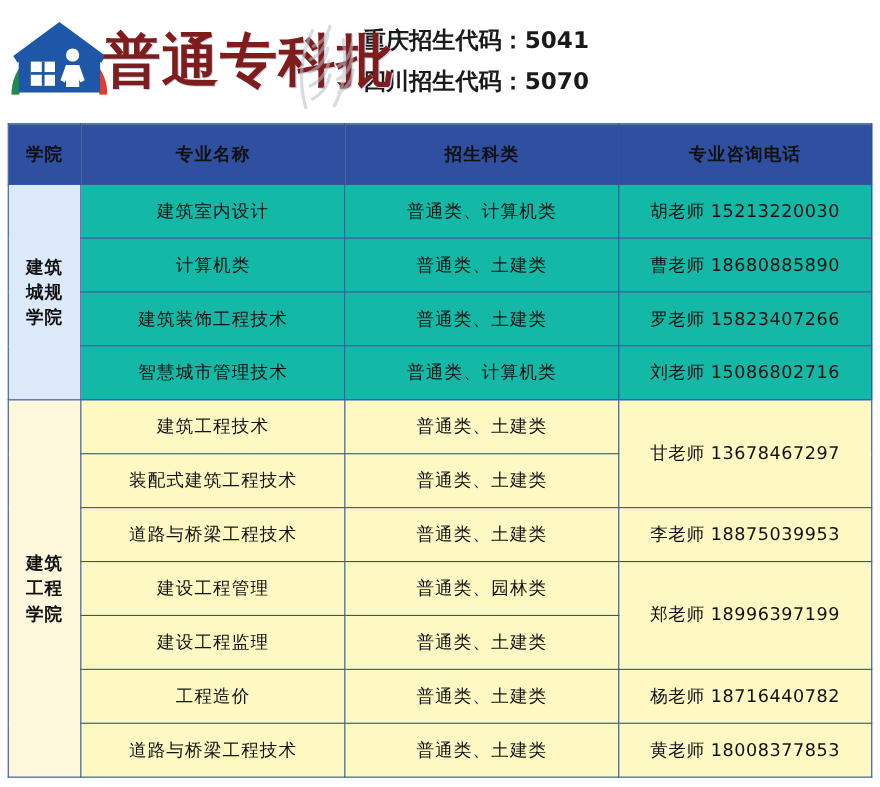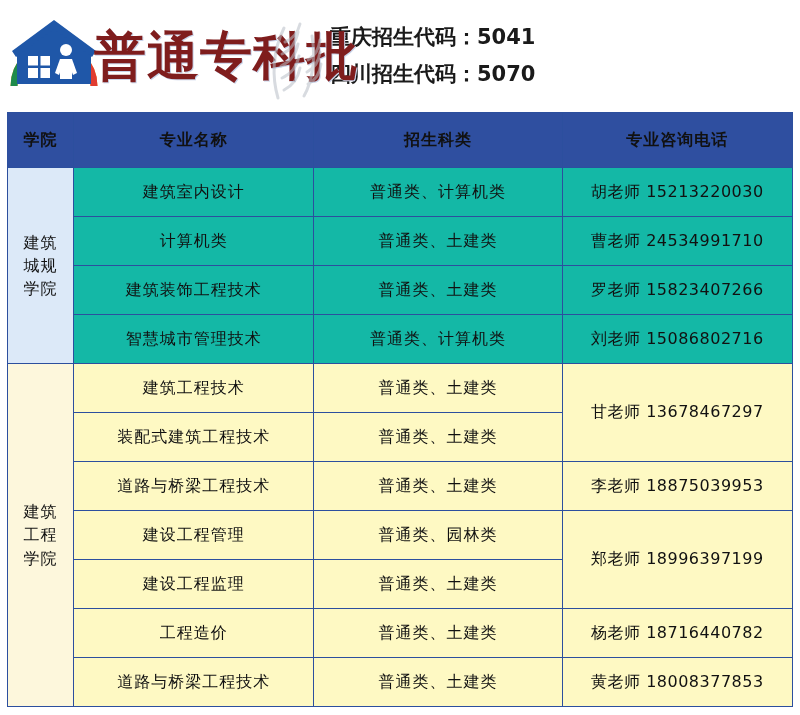--- a/index.html
+++ b/index.html
@@ -102,21 +102,21 @@
     letter-spacing: 1px;
   }
   .col-college { width: 66px; }
   .col-major   { width: 240px; }
   .col-subject { width: 248px; }
   .col-phone   { width: 230px; }
 
   td.college-cell {
     font-size: 16px;
     line-height: 1.45;
-    font-weight: normal;
+    font-weight: bold;
     letter-spacing: 1px;
   }
   tbody tr { height: 49px; }
 
   
   .gA td { background: #14b8a6; }
   .gA td.college-cell { background: #dce9f8; }
   
   .gB td { background: #fef9c3; }
   .gB td.college-cell { background: #fdf7dc; }
@@ -197,21 +197,21 @@
 
       <tr class="gA">
         <td class="college-cell" rowspan="4">建筑<br>城规<br>学院</td>
         <td class="major-cell">建筑室内设计</td>
         <td class="subject-cell">普通类、计算机类</td>
         <td class="phone-cell">胡老师 15213220030</td>
       </tr>
       <tr class="gA">
         <td class="major-cell">计算机类</td>
         <td class="subject-cell">普通类、土建类</td>
-        <td class="phone-cell">曹老师 24534991710</td>
+        <td class="phone-cell">曹老师 18680885890</td>
       </tr>
       <tr class="gA">
         <td class="major-cell">建筑装饰工程技术</td>
         <td class="subject-cell">普通类、土建类</td>
         <td class="phone-cell">罗老师 15823407266</td>
       </tr>
       <tr class="gA">
         <td class="major-cell">智慧城市管理技术</td>
         <td class="subject-cell">普通类、计算机类</td>
         <td class="phone-cell">刘老师 15086802716</td>

